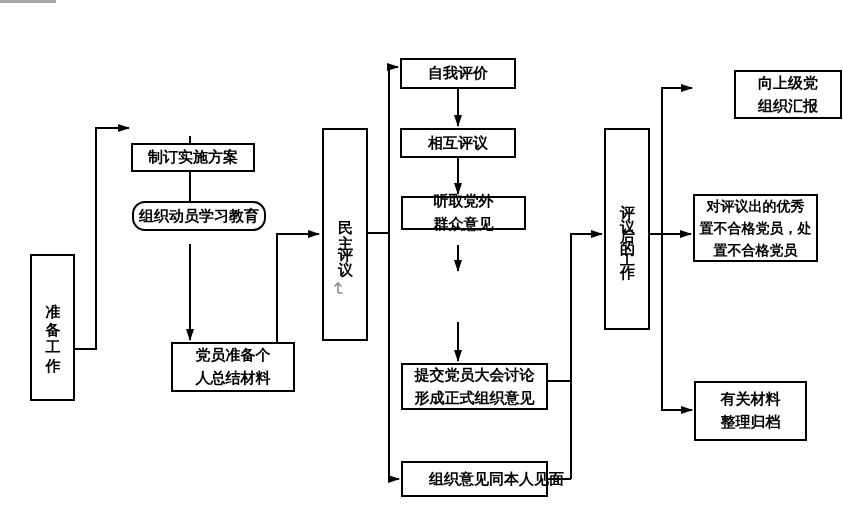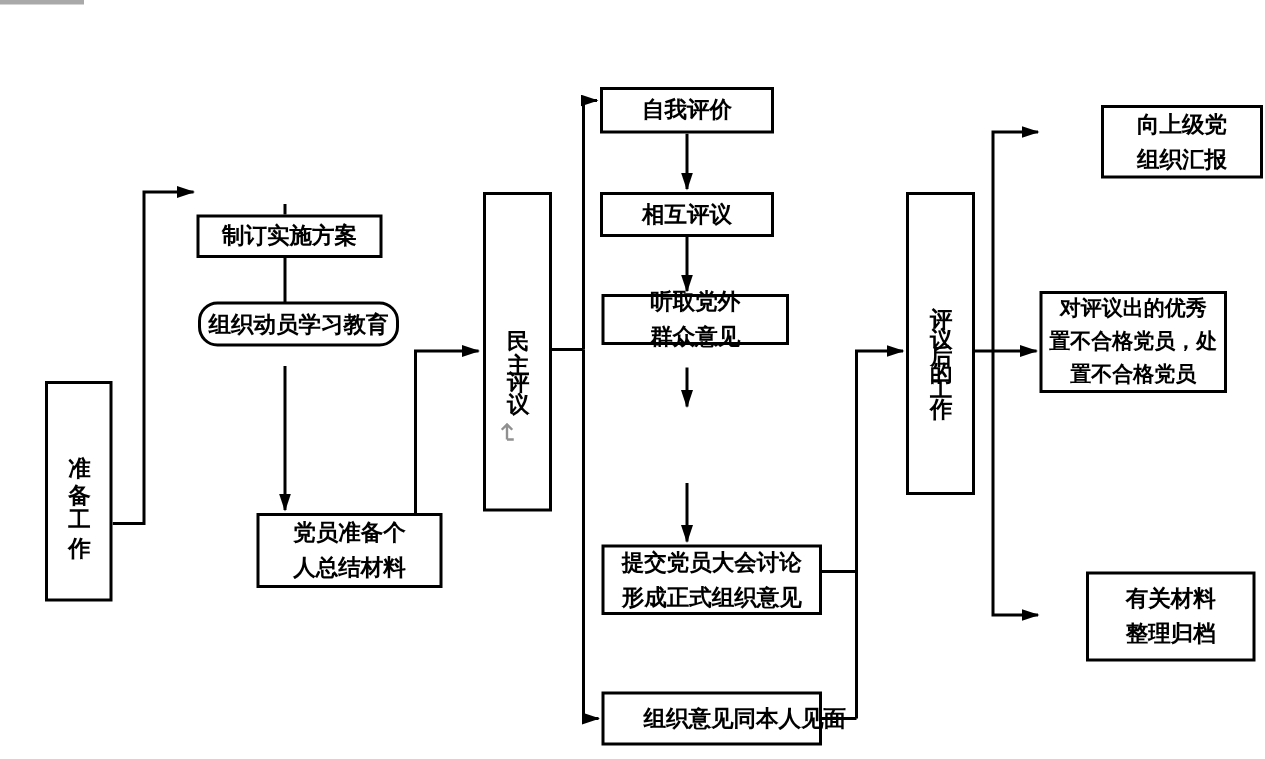--- a/index.html
+++ b/index.html
@@ -113,18 +113,18 @@
     <div class="line">向上级党</div>
     <div class="line">组织汇报</div>
   </div>
 
   <div class="node small" style="left:693px;top:194px;width:125px;height:68px;">
     <div class="line">对评议出的优秀</div>
     <div class="line">置不合格党员，处</div>
     <div class="line">置不合格党员</div>
   </div>
 
-  <div class="node" style="left:694px;top:381px;width:113px;height:60px;margin-left:30px;">
+  <div class="node" style="left:694px;top:381px;width:113px;height:60px;">
     <div class="line">有关材料</div>
     <div class="line">整理归档</div>
   </div>
 
 </div>
 
 </body></html>

